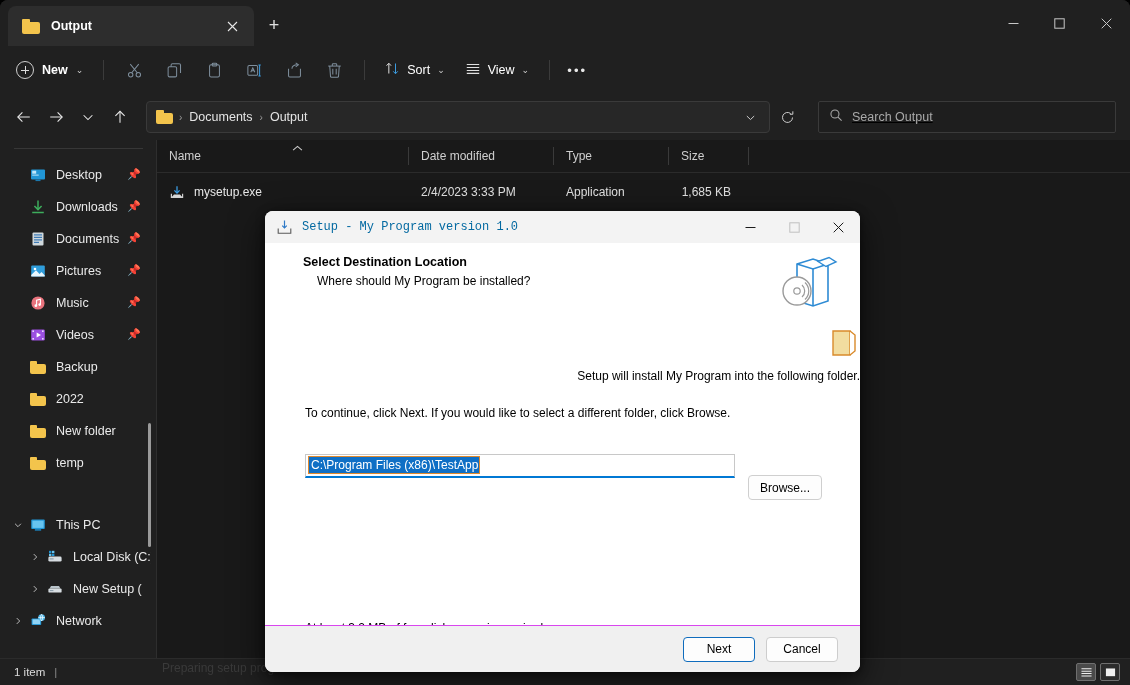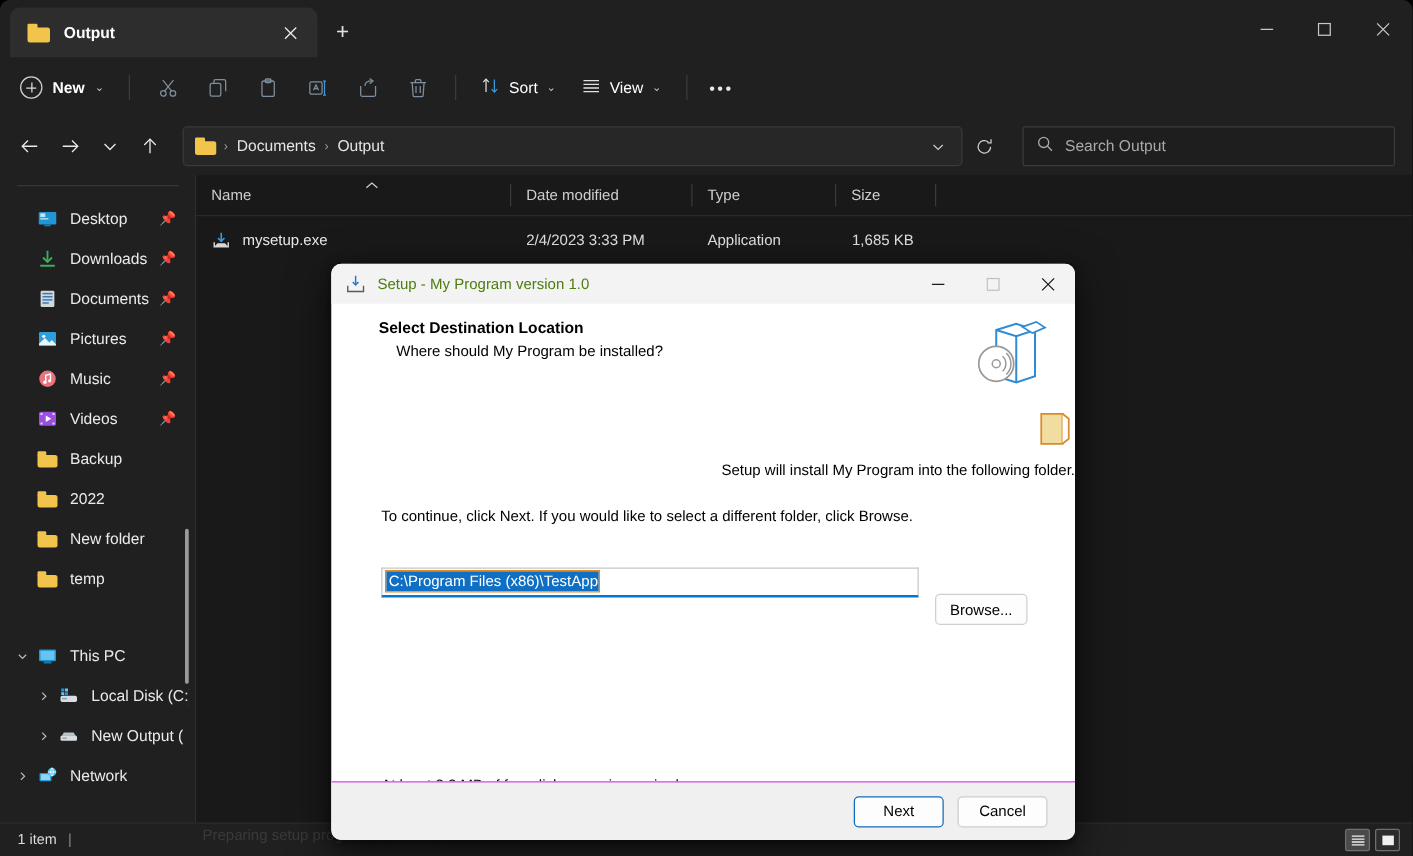--- a/index.html
+++ b/index.html
@@ -105,21 +105,21 @@
   .addr-folder .fbase { position:absolute; left:0; top:3px; width:17px; height:11px; background:#f3c44c; border-radius:1px 2px 2px 2px;}
   .addr-folder .ftab { position:absolute; left:0; top:0; width:8px; height:4px; background:#f3c44c; border-radius:1px 1px 0 0;}
   .crumb { color:#e4e4e4; font-size:12.5px; padding: 2px 5px; border-radius:3px; white-space:nowrap;}
   .crumb-sep { color:#9b9b9b; font-size:10px; padding: 0 2px; }
   .addr-spacer { flex:1 1 auto; }
   .addr-icon-btn { width:26px; height:26px; display:flex; align-items:center; justify-content:center; color:#cfcfcf;}
   .refresh-btn { width:30px; height:32px; display:flex;align-items:center;justify-content:center; color:#cfcfcf; margin-left: 2px;}
   .searchbox {
     margin-left: 16px; flex: 1 1 auto; height: 32px;
     background: #1e1e1e; border:1px solid #3a3a3a; border-radius:2px;
-    display:flex; align-items:center; padding: 0 10px; gap: 9px;
+    display:flex; align-items:center; padding: 0 10px; gap: 9px; text-decoration: underline;
   }
   .search-ph { color:#a9a9a9; font-size:12.5px; }
 
   
   .body { display:flex; height: 525px; }
   .sidebar {
     width: 157px; position: relative; padding-top: 4px; flex: 0 0 auto;
     background:#202020;
   }
   .sb-topline { height:1px; background:#373737; margin: 4px 14px 10px 14px; }
@@ -188,21 +188,21 @@
     background:#ffffff; border-radius: 8px;
     box-shadow: 0 10px 34px rgba(0,0,0,0.62), 0 2px 8px rgba(0,0,0,0.5);
     overflow:hidden;
     font-family: "Liberation Sans", sans-serif;
   }
   .dlg-title {
     height: 32px; background:#f3f3f3; display:flex; align-items:center;
     padding-left: 11px; position: relative;
   }
   .dlg-ico { width:17px; height:17px; flex:0 0 auto; }
-  .dlg-title-text { margin-left: 9px; font-size:12px; color:#4d7c0f; }
+  .dlg-title-text { margin-left: 9px; font-size:12px; color:#0369a1;font-family:Liberation Mono, monospace; }
   .dlg-wc { position:absolute; right:0; top:0; height:32px; display:flex; }
   .dlg-btn { width:44px; height:32px; display:flex; align-items:center; justify-content:center; color:#1b1b1b; }
   .dlg-btn.dis { color:#c0c0c0; }
 
   .dlg-head { position:relative; height: 62px; padding: 12px 0 0 38px; }
   .dlg-h1 { font-size: 12.5px; font-weight: bold; color:#000; }
   .dlg-h2 { font-size: 12px; color:#000; margin-top: 5px; padding-left: 14px; }
   .dlg-wizimg { position:absolute; right: 22px; top: 12px; width:57px; height:55px;}
 
   .dlg-body { position:relative; height: 320px; padding: 0 0 0 40px; }
@@ -567,21 +567,21 @@
               <path d="M4.5 2.5 L8 6 L4.5 9.5"></path>
             </svg>
         </span>
         <span class="sbicon">
           <svg width="16" height="16" viewBox="0 0 16 16">
               <path d="M2.6 7.6 L4 5 H12 L13.4 7.6 Z" fill="#b9c3ca"></path>
               <rect x="1.4" y="7.4" width="13.2" height="4.2" rx="1.2" fill="#d7dde1"></rect>
               <rect x="2.8" y="9" width="3.6" height="1.1" fill="#8ea0ac"></rect>
             </svg>
         </span>
-        <span class="sb-label">New Output (</span>
+        <span class="sb-label">New Setup (</span>
       </div>
 
       <div class="sb-item">
         <span class="sb-chevron">
           <svg width="10" height="10" viewBox="0 0 12 12" fill="none" stroke="#b9b9b9" stroke-width="1.2">
               <path d="M4.5 2.5 L8 6 L4.5 9.5"></path>
             </svg>
         </span>
         <span class="sbicon">
           <svg width="16" height="16" viewBox="0 0 16 16">

